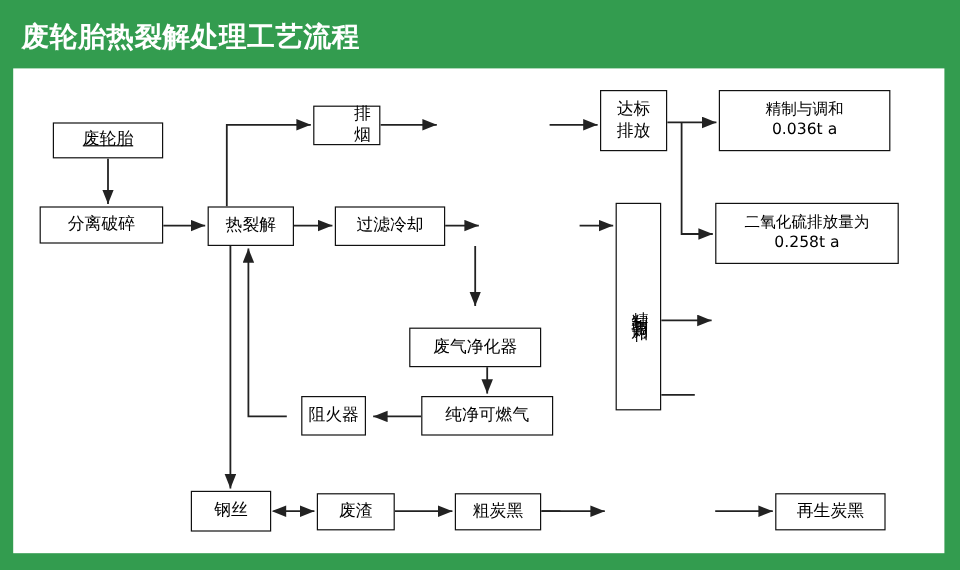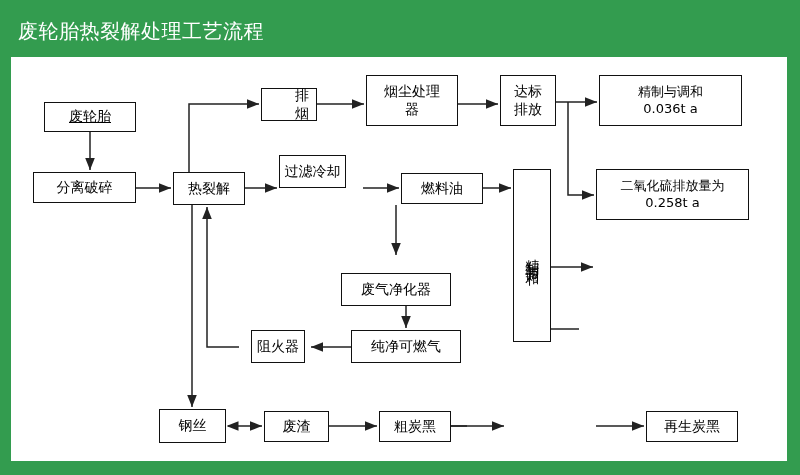--- a/index.html
+++ b/index.html
@@ -16,22 +16,22 @@
     position: relative;
     width: 800px; height: 475px;
     background: #339c4f;
     overflow: hidden;
   }
   #title {
     position: absolute;
     left: 18px; top: 12px;
     width: 420px; height: 38px;
     color: #ffffff;
-    font-size: 20px;
-    font-weight: normal;
+    font-size: 23px;
+    font-weight: bold;
     letter-spacing: 0.5px;
     line-height: 38px;
     white-space: nowrap;
   }
   #panel {
     position: absolute;
     left: 11px; top: 57px;
     width: 776px; height: 404px;
     background: #ffffff;
   }
@@ -146,35 +146,32 @@
       </svg>
 
       <div class="node" style="left:33px;top:45px;width:92px;height:30px;text-decoration:underline;">废轮胎</div>
 
       <div class="node" style="left:22px;top:115px;width:103px;height:31px;">分离破碎</div>
 
       <div class="node" style="left:162px;top:115px;width:72px;height:33px;">热裂解</div>
 
       <div class="node" style="left:250px;top:31px;width:56px;height:33px;padding-left:28px;">排烟</div>
 
-      <div class="node" style="left:355px;top:18px;width:92px;height:51px;">烟尘处理
-器</div>
 
       <div class="node" style="left:489px;top:18px;width:56px;height:51px;">达标
 排放</div>
 
       <div class="node small" style="left:588px;top:18px;width:143px;height:51px;">精制与调和
 0.036t a</div>
 
       <div class="node small" style="left:585px;top:112px;width:153px;height:51px;">二氧化硫排放量为
 0.258t a</div>
 
-      <div class="node" style="left:268px;top:98px;width:67px;height:33px;">过滤冷却</div>
+      <div class="node" style="left:268px;top:115px;width:92px;height:33px;">过滤冷却</div>
 
-      <div class="node" style="left:390px;top:116px;width:82px;height:31px;">燃料油</div>
 
       <div class="node vert" style="left:502px;top:112px;width:38px;height:173px;">精制与调和</div>
 
 
       <div class="node" style="left:330px;top:200px;width:110px;height:33px;margin-top:16px;">废气净化器</div>
 
       <div class="node" style="left:340px;top:273px;width:110px;height:33px;">纯净可燃气</div>
 
       <div class="node" style="left:240px;top:273px;width:54px;height:33px;">阻火器</div>
 

